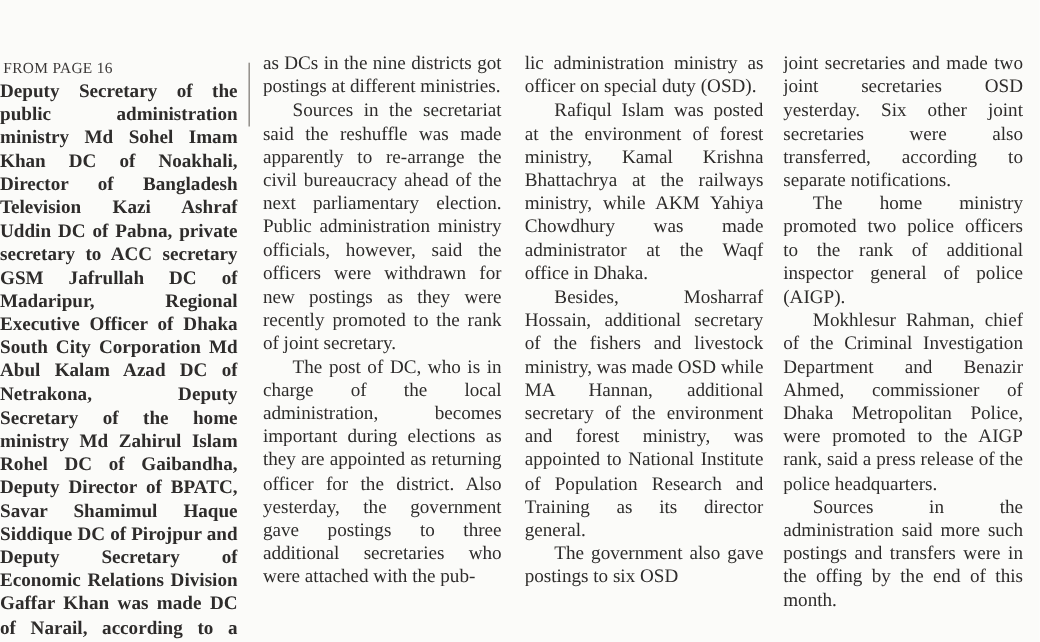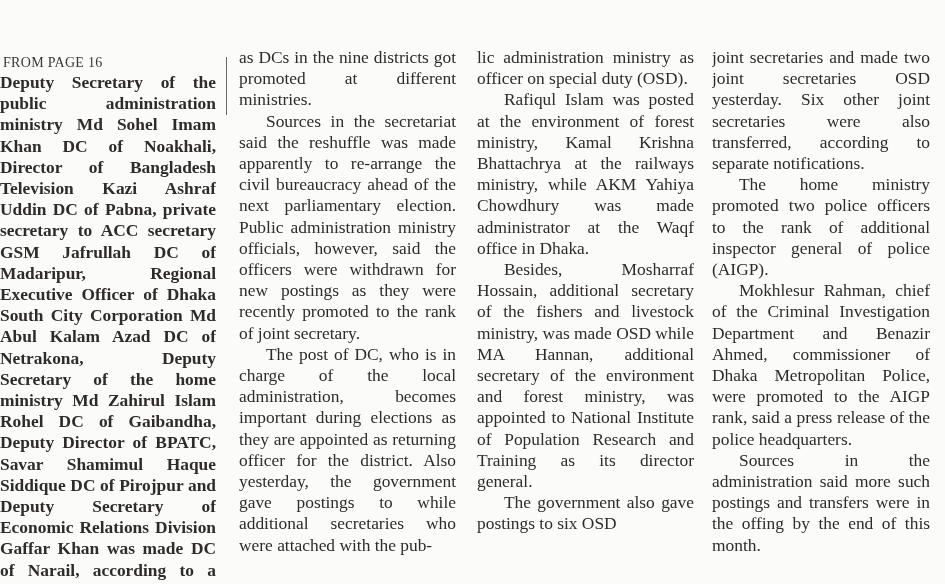--- a/index.html
+++ b/index.html
@@ -73,23 +73,23 @@
   <div class="continuation-note">FROM PAGE 16</div>
 
   <div class="rule-fragment"></div>
 
   <div id="col1" class="col">
     <p>Deputy Secretary of the public administration ministry Md Sohel Imam Khan DC of Noakhali, Director of Bangladesh Television Kazi Ashraf Uddin DC of Pabna, private secretary to ACC secretary GSM Jafrullah DC of Madaripur, Regional Executive Officer of Dhaka South City Corporation Md Abul Kalam Azad DC of Netrakona, Deputy Secretary of the home ministry Md Zahirul Islam Rohel DC of Gaibandha, Deputy Director of BPATC, Savar Shamimul Haque Siddique DC of Pirojpur and Deputy Secretary of Economic Relations Division Gaffar Khan was made DC of Narail, according to a gazette notification.</p>
     <p class="indent">The officials who public</p>
   </div>
 
   <div id="col2" class="col">
-    <p>as DCs in the nine districts got promoted at different ministries.</p>
+    <p>as DCs in the nine districts got postings at different ministries.</p>
     <p class="indent">Sources in the secretariat said the reshuffle was made apparently to re-arrange the civil bureaucracy ahead of the next parliamentary election. Public administration ministry officials, however, said the officers were withdrawn for new postings as they were recently promoted to the rank of joint secretary.</p>
-    <p class="indent">The post of DC, who is in charge of the local administration, becomes important during elections as they are appointed as returning officer for the district. Also yesterday, the government gave postings to while additional secretaries who were attached with the pub-</p>
+    <p class="indent">The post of DC, who is in charge of the local administration, becomes important during elections as they are appointed as returning officer for the district. Also yesterday, the government gave postings to three additional secretaries who were attached with the pub-</p>
   </div>
 
   <div id="col4" class="col">
     <p>joint secretaries and made two joint secretaries OSD yesterday. Six other joint secretaries were also transferred, according to separate notifications.</p>
     <p class="indent">The home ministry promoted two police officers to the rank of additional inspector general of police (AIGP).</p>
     <p class="indent">Mokhlesur Rahman, chief of the Criminal Investigation Department and Benazir Ahmed, commissioner of Dhaka Metropolitan Police, were promoted to the AIGP rank, said a press release of the police headquarters.</p>
     <p class="indent">Sources in the administration said more such postings and transfers were in the offing by the end of this month.</p>
   </div>
 
   <div id="col3" class="col">

